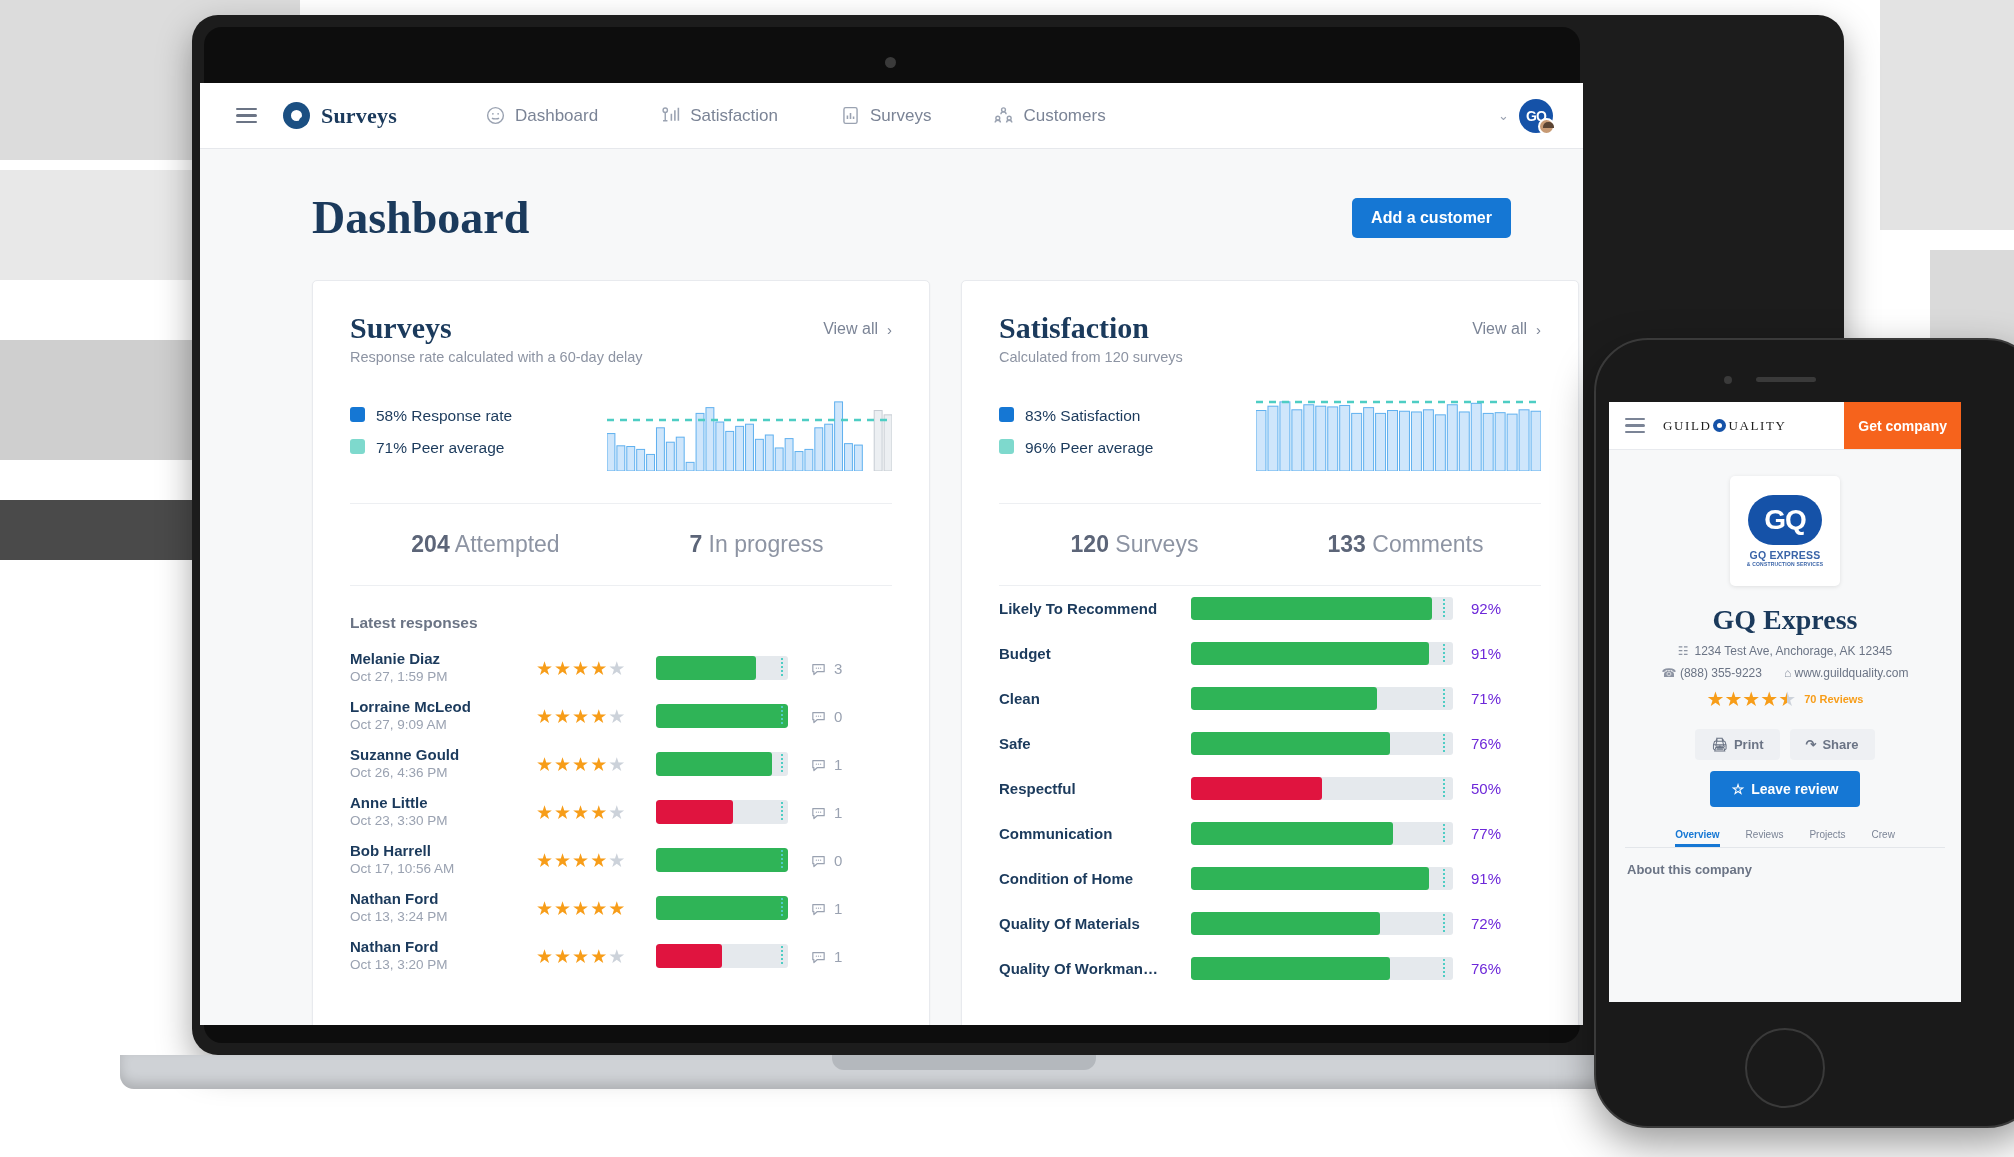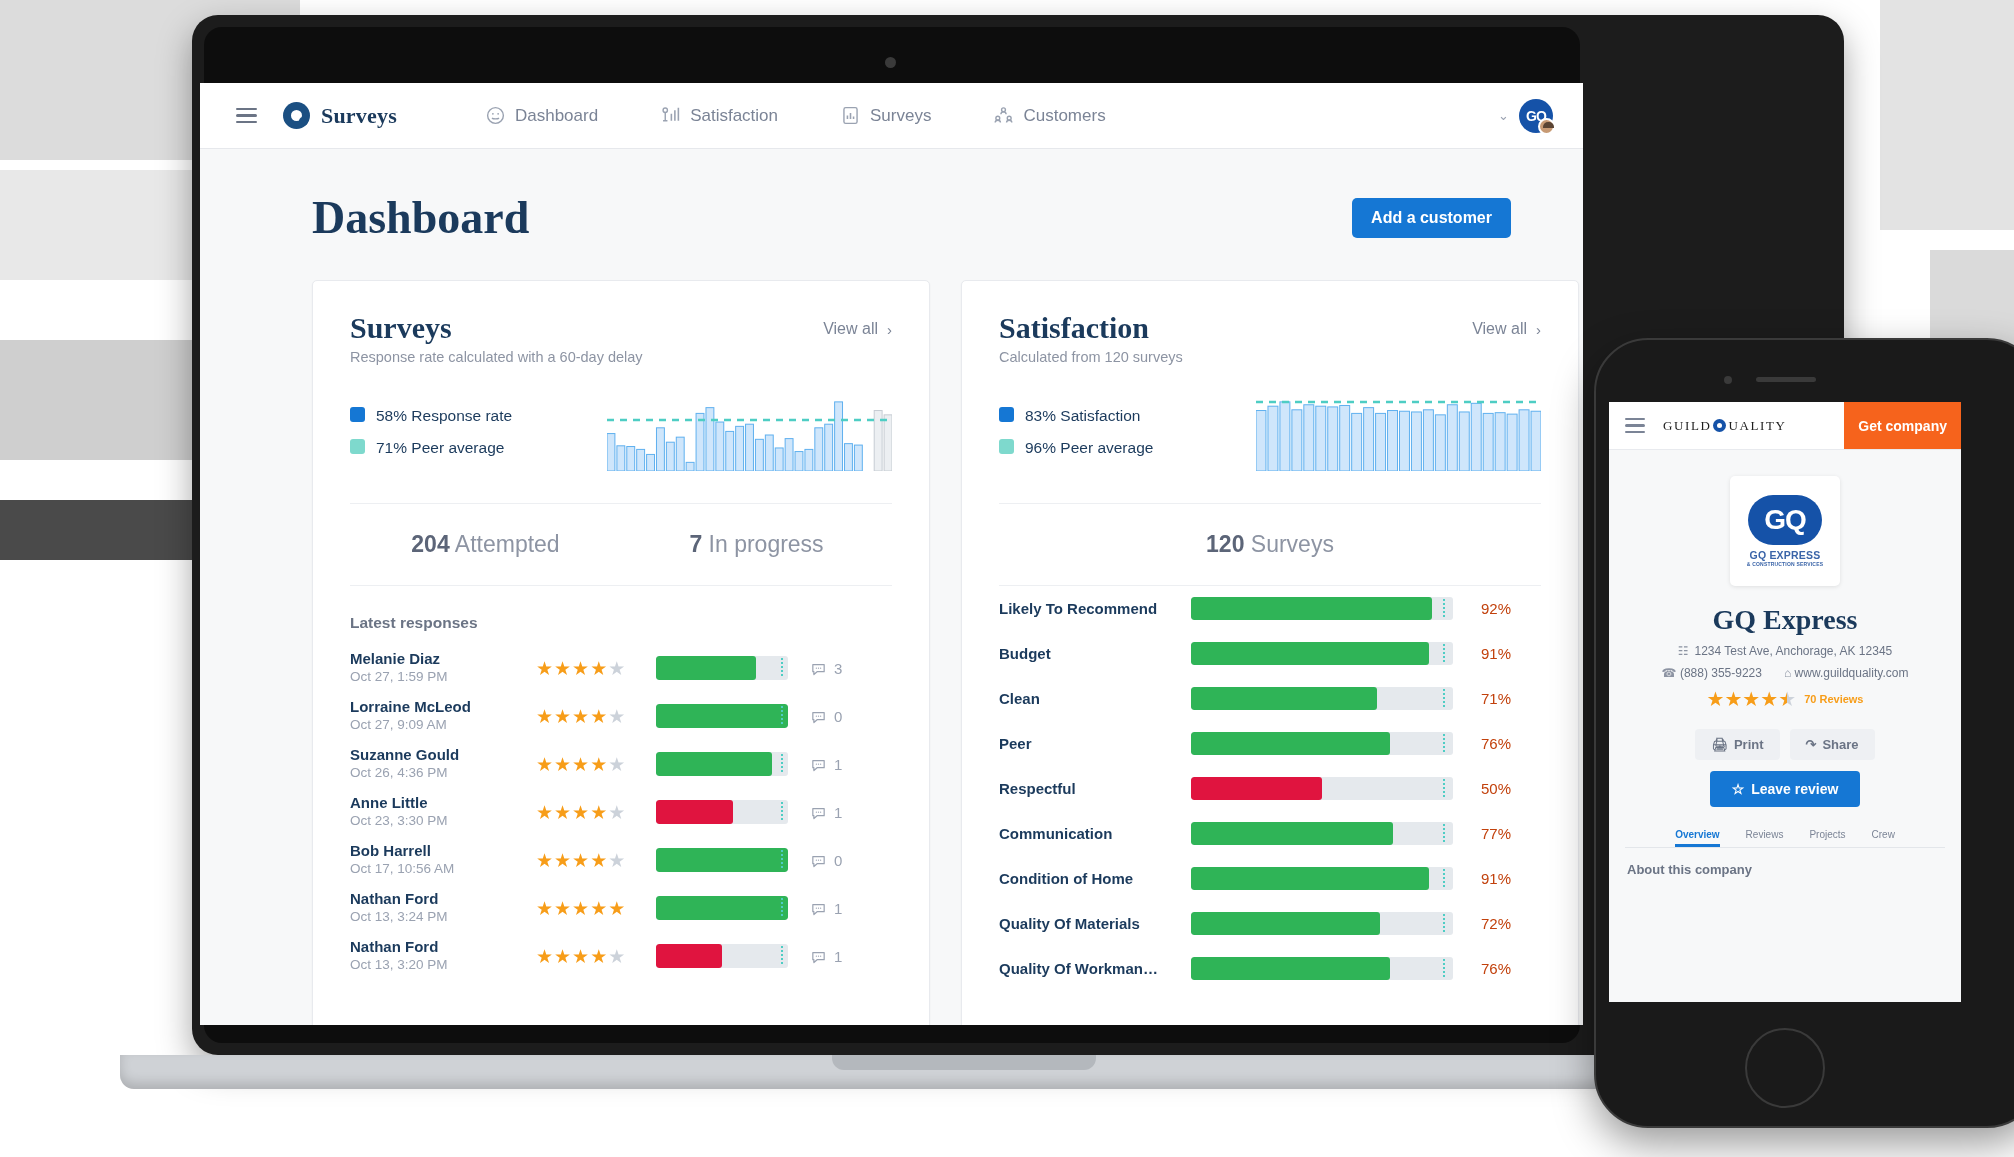--- a/index.html
+++ b/index.html
@@ -136,21 +136,21 @@
   .star.off { color: #ccd2da; }
   .bar-track { width: 132px; height: 24px; background: #e5e9ed; border-radius: 3px; position: relative; overflow: hidden; }
   .bar-fill { height: 100%; border-radius: 3px; }
   .bar-marker { position: absolute; top: 2px; width: 2px; height: 20px; background: repeating-linear-gradient(to bottom,#4ecdc4 0 2px,transparent 2px 4px); }
   .resp-comments { margin-left: 22px; display: flex; align-items: center; gap: 7px; font-size: 15px; color: #9aa2b1; }
 
   
   .q-row { display: flex; align-items: center; height: 45px; }
   .q-label { width: 192px; font-size: 15px; font-weight: 700; color: #1b3a5c; white-space: nowrap; overflow: hidden; text-overflow: ellipsis; }
   .q-track { width: 262px; height: 23px; background: #e5e9ed; border-radius: 3px; position: relative; overflow: hidden; }
-  .q-pct { margin-left: 28px; font-size: 15px; color: #c2410c; }
+  .q-pct { margin-left: 18px; font-size: 15px; color: #6d28d9; }
 
   
   #phone { position: absolute; left: 1594px; top: 338px; width: 447px; height: 790px; }
   #phone-body {
     position: absolute; inset: 0; background: #1a1a1a; border-radius: 54px;
     box-shadow: 0 16px 40px rgba(0,0,0,.4);
     border: 2px solid #3a3a3a;
   }
   #phone-speaker { position: absolute; left: 160px; top: 37px; width: 60px; height: 5px; border-radius: 3px; background: #3a3a3a; }
   #phone-cam { position: absolute; left: 128px; top: 36px; width: 8px; height: 8px; border-radius: 50%; background: #3a3a3a; }
@@ -600,20 +600,24 @@
                     <rect x="263.08" y="16.80" width="9.96" height="61.20" fill="#cfe6fb" stroke="#5fb0ef" stroke-width="1"></rect>
                     <rect x="275.04" y="18.24" width="9.96" height="59.76" fill="#cfe6fb" stroke="#5fb0ef" stroke-width="1"></rect>
                     <line x1="0" x2="285" y1="8.879999999999995" y2="8.879999999999995" stroke="#4ecdc4" stroke-width="2.5" stroke-dasharray="7 6"></line>
                   </svg></div>
             </div>
             <div class="stats">
               <div class="stat">
                 <b>120</b>
                 <span>Surveys</span>
               </div>
+              <div class="stat">
+                <b>133</b>
+                <span>Comments</span>
+              </div>
             </div>
             <div id="questions-list">
                 <div class="q-row">
                   <div class="q-label">Likely To Recommend</div>
                   <div class="q-track">
                     <div class="bar-fill" style="width: 92%; background: rgb(47, 180, 87);"></div>
                     <div class="bar-marker" style="left: 96%;"></div>
                   </div>
                   <div class="q-pct">92%</div>
                 </div>
@@ -627,21 +631,21 @@
                 </div>
                 <div class="q-row">
                   <div class="q-label">Clean</div>
                   <div class="q-track">
                     <div class="bar-fill" style="width: 71%; background: rgb(47, 180, 87);"></div>
                     <div class="bar-marker" style="left: 96%;"></div>
                   </div>
                   <div class="q-pct">71%</div>
                 </div>
                 <div class="q-row">
-                  <div class="q-label">Peer</div>
+                  <div class="q-label">Safe</div>
                   <div class="q-track">
                     <div class="bar-fill" style="width: 76%; background: rgb(47, 180, 87);"></div>
                     <div class="bar-marker" style="left: 96%;"></div>
                   </div>
                   <div class="q-pct">76%</div>
                 </div>
                 <div class="q-row">
                   <div class="q-label">Respectful</div>
                   <div class="q-track">
                     <div class="bar-fill" style="width: 50%; background: rgb(224, 20, 63);"></div>

